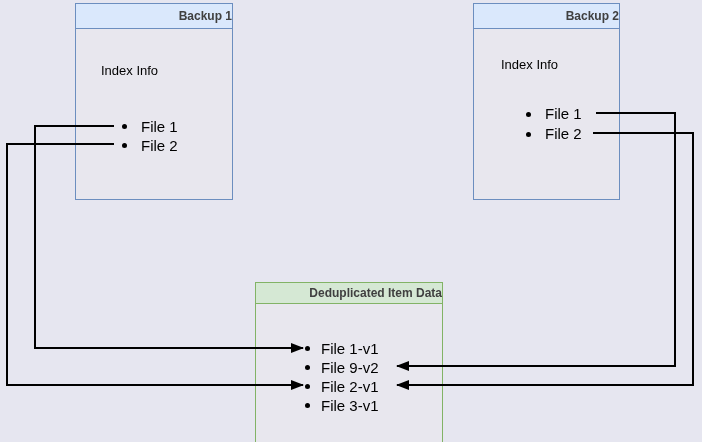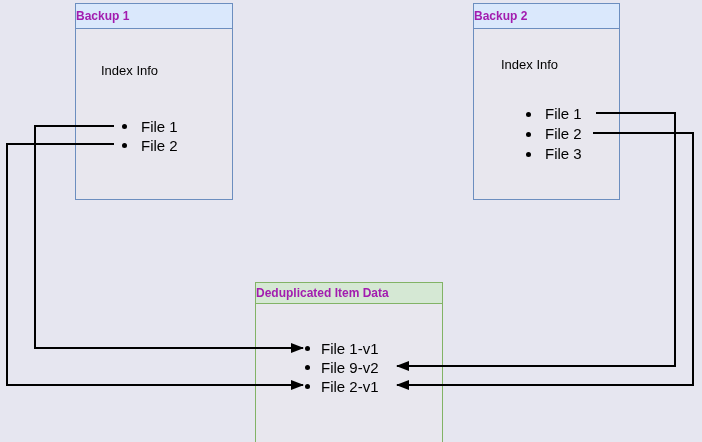--- a/index.html
+++ b/index.html
@@ -35,24 +35,24 @@
     border: 1.5px solid #6c8ebf;
     background: #e8e7ee;
   }
   .box.green {
     border: 1.5px solid #82b366;
     background: #e8e7ee;
   }
   .titlebar {
     box-sizing: border-box;
     width: 100%;
-    text-align: left;
+    text-align: right;
     font-weight: bold;
     font-size: 12px;
-    color: #a21caf;
+    color: #404040;
   }
   .blue .titlebar {
     height: 25px;
     line-height: 24px;
     background: #dae8fc;
     border-bottom: 1.5px solid #6c8ebf;
   }
   .green .titlebar {
     height: 21px;
     line-height: 20px;
@@ -132,26 +132,26 @@
         <li>File 2</li>
       </ul>
   </div>
 
   <div class="box blue" id="backup2">
     <div class="titlebar">Backup 2</div>
     <div class="heading">Index Info</div>
     <ul class="filelist">
         <li>File 1</li>
         <li>File 2</li>
-        <li>File 3</li>
       </ul>
   </div>
 
   <div class="box green" id="dedup">
     <div class="titlebar">Deduplicated Item Data</div>
     <ul class="filelist">
         <li>File 1-v1</li>
         <li>File 9-v2</li>
         <li>File 2-v1</li>
+        <li>File 3-v1</li>
       </ul>
   </div>
 
 </div>
 
 </body></html>

